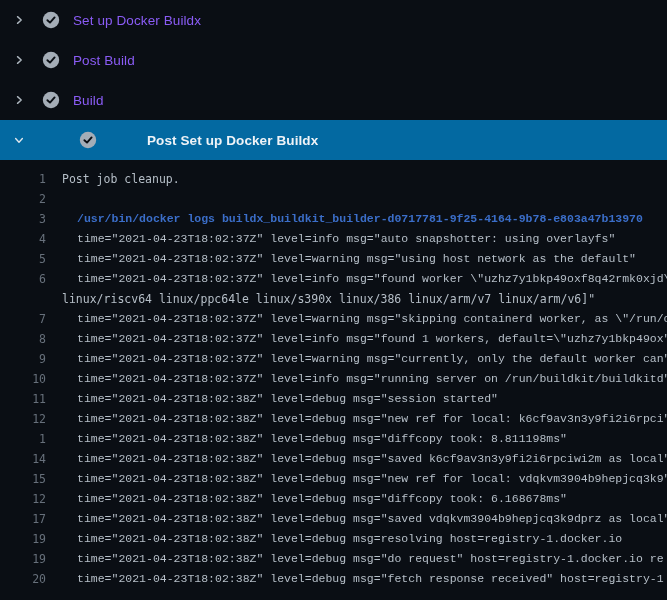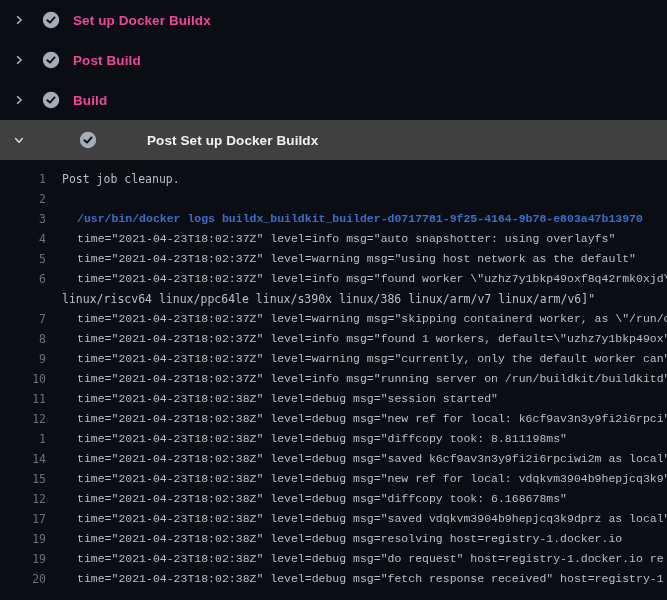--- a/index.html
+++ b/index.html
@@ -6,25 +6,25 @@
   body{
     width:667px;height:600px;overflow:hidden;
     background:#0a0e14;
     font-family:"Liberation Sans", sans-serif;
     -webkit-font-smoothing:antialiased;
   }
   .steps{width:667px;}
   .step-row{
     height:40px;display:flex;align-items:center;cursor:pointer;
   }
-  .step-row.expanded{background:#404040;gap:37px;}
+  .step-row.expanded{background:#0369a1;gap:37px;}
   .chev{width:16px;height:16px;margin-left:11px;flex:0 0 16px;display:flex;align-items:center;justify-content:center;}
   .check{margin-left:15px;flex:0 0 18px;height:18px;}
   .step-label{
-    margin-left:13px;font-size:13.5px;color:#ec4899;font-weight:700;letter-spacing:.1px;
+    margin-left:13px;font-size:13.5px;color:#8b5cf6;font-weight:400;letter-spacing:.1px;
   }
   .step-row.expanded .step-label{color:#eff3f7;font-weight:600;}
   .log{
     padding-top:9px;
     font-family:"DejaVu Sans Mono","Liberation Mono",monospace;
     font-size:11.5px;
   }
   .log-row{height:20px;line-height:20px;white-space:pre;display:flex;overflow:hidden;}
   .ln{flex:0 0 46px;text-align:right;color:#67707b;}
   .lc{margin-left:16px;color:#b6bfc8;flex:0 0 auto;}

